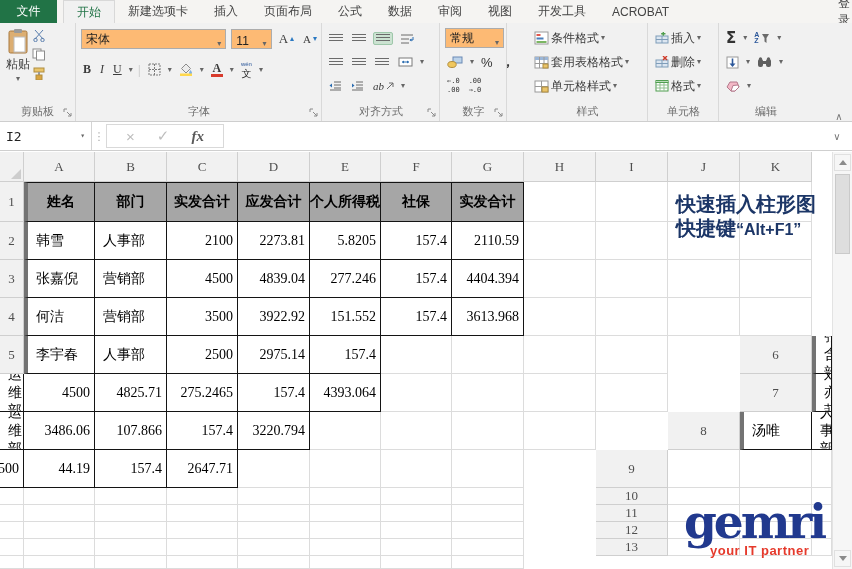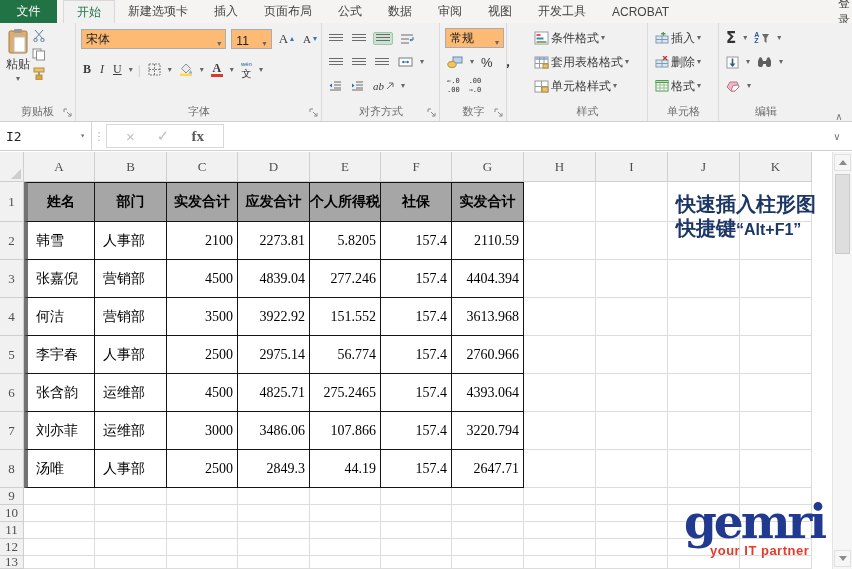--- a/index.html
+++ b/index.html
@@ -42,21 +42,21 @@
   .azsort{display:flex;flex-direction:column;font-size:7px;line-height:6px;font-weight:bold;color:#2b579a}
   .decico{display:flex;flex-direction:column;font-size:7px;line-height:7px;font-family:"DejaVu Sans Mono",monospace;color:#333}
   .collapse{position:absolute;left:830px;top:88px;width:18px;height:16px;color:#777;font-size:10px;text-align:center}
 
   
   .fbar{position:absolute;top:122px;left:0;width:852px;height:29px;background:#fff;border-bottom:1px solid #cfcfcf;display:flex;align-items:stretch}
   .namebox{width:92px;border-right:1px solid #d4d4d4;display:flex;align-items:center;justify-content:space-between;padding:0 6px;font-family:"DejaVu Sans Mono",monospace;font-size:13px;color:#222}
   .grip{width:14px;display:flex;align-items:center;justify-content:center;color:#a9a9a9;font-size:11px}
   .fxbox{width:118px;border:1px solid #d9d9d9;margin:2px 0;display:flex;align-items:center;justify-content:space-around;padding:0 8px}
   .fxcancel,.fxenter{color:#bdbdbd;font-size:15px}
-  .fxfx{font-family:"Liberation Serif",serif;font-weight:bold;color:#5a5a5a;font-size:15px}
+  .fxfx{font-family:"Liberation Serif",serif;font-style:italic;font-weight:bold;color:#5a5a5a;font-size:15px}
   .finput{flex:1;background:#fff}
   .fexpand{width:30px;display:flex;align-items:center;justify-content:center;color:#777;font-size:10px}
 
   
   .sheet{position:absolute;top:152px;left:0;width:832px;height:417px;overflow:hidden;background:#fff}
   #grid{display:grid}
   .ch,.rh{background:#f1f1f1;border-right:1px solid #cfcfcf;border-bottom:1px solid #cfcfcf;font-family:"Liberation Serif",serif;font-size:13px;color:#4f4f4f;display:flex;align-items:center;justify-content:center;overflow:hidden}
   .corner{position:relative;background:#f1f1f1;border-right:1px solid #cfcfcf;border-bottom:1px solid #cfcfcf}
   .corner::after{content:"";position:absolute;right:2px;bottom:2px;border-left:10px solid transparent;border-bottom:10px solid #cdcdcd}
   .cell{border-right:1px solid #dcdcdc;border-bottom:1px solid #dcdcdc;font-family:"Liberation Serif",serif;font-size:14px;overflow:hidden}
@@ -502,23 +502,21 @@
       <div class="cell"></div>
       <div class="cell"></div>
       <div class="cell"></div>
       <div class="cell"></div>
       <div class="cell nob"></div>
       <div class="rh">5</div>
       <div class="tc first tleft">李宇春</div>
       <div class="tc tleft">人事部</div>
       <div class="tc tright">2500</div>
       <div class="tc tright">2975.14</div>
-      <div class="tc tright">56.774</div>
       <div class="tc tright">157.4</div>
-      <div class="tc tright">2760.966</div>
       <div class="cell"></div>
       <div class="cell"></div>
       <div class="cell"></div>
       <div class="cell"></div>
       <div class="cell nob"></div>
       <div class="rh">6</div>
       <div class="tc first tleft">张含韵</div>
       <div class="tc tleft">运维部</div>
       <div class="tc tright">4500</div>
       <div class="tc tright">4825.71</div>
@@ -526,35 +524,33 @@
       <div class="tc tright">157.4</div>
       <div class="tc tright">4393.064</div>
       <div class="cell"></div>
       <div class="cell"></div>
       <div class="cell"></div>
       <div class="cell"></div>
       <div class="cell nob"></div>
       <div class="rh">7</div>
       <div class="tc first tleft">刘亦菲</div>
       <div class="tc tleft">运维部</div>
-      <div class="tc tright">3000</div>
       <div class="tc tright">3486.06</div>
       <div class="tc tright">107.866</div>
       <div class="tc tright">157.4</div>
       <div class="tc tright">3220.794</div>
       <div class="cell"></div>
       <div class="cell"></div>
       <div class="cell"></div>
       <div class="cell"></div>
       <div class="cell nob"></div>
       <div class="rh">8</div>
       <div class="tc first tleft">汤唯</div>
       <div class="tc tleft">人事部</div>
       <div class="tc tright">2500</div>
-      <div class="tc tright">2849.3</div>
       <div class="tc tright">44.19</div>
       <div class="tc tright">157.4</div>
       <div class="tc tright">2647.71</div>
       <div class="cell"></div>
       <div class="cell"></div>
       <div class="cell"></div>
       <div class="cell"></div>
       <div class="cell nob"></div>
       <div class="rh">9</div>
       <div class="cell"></div>

